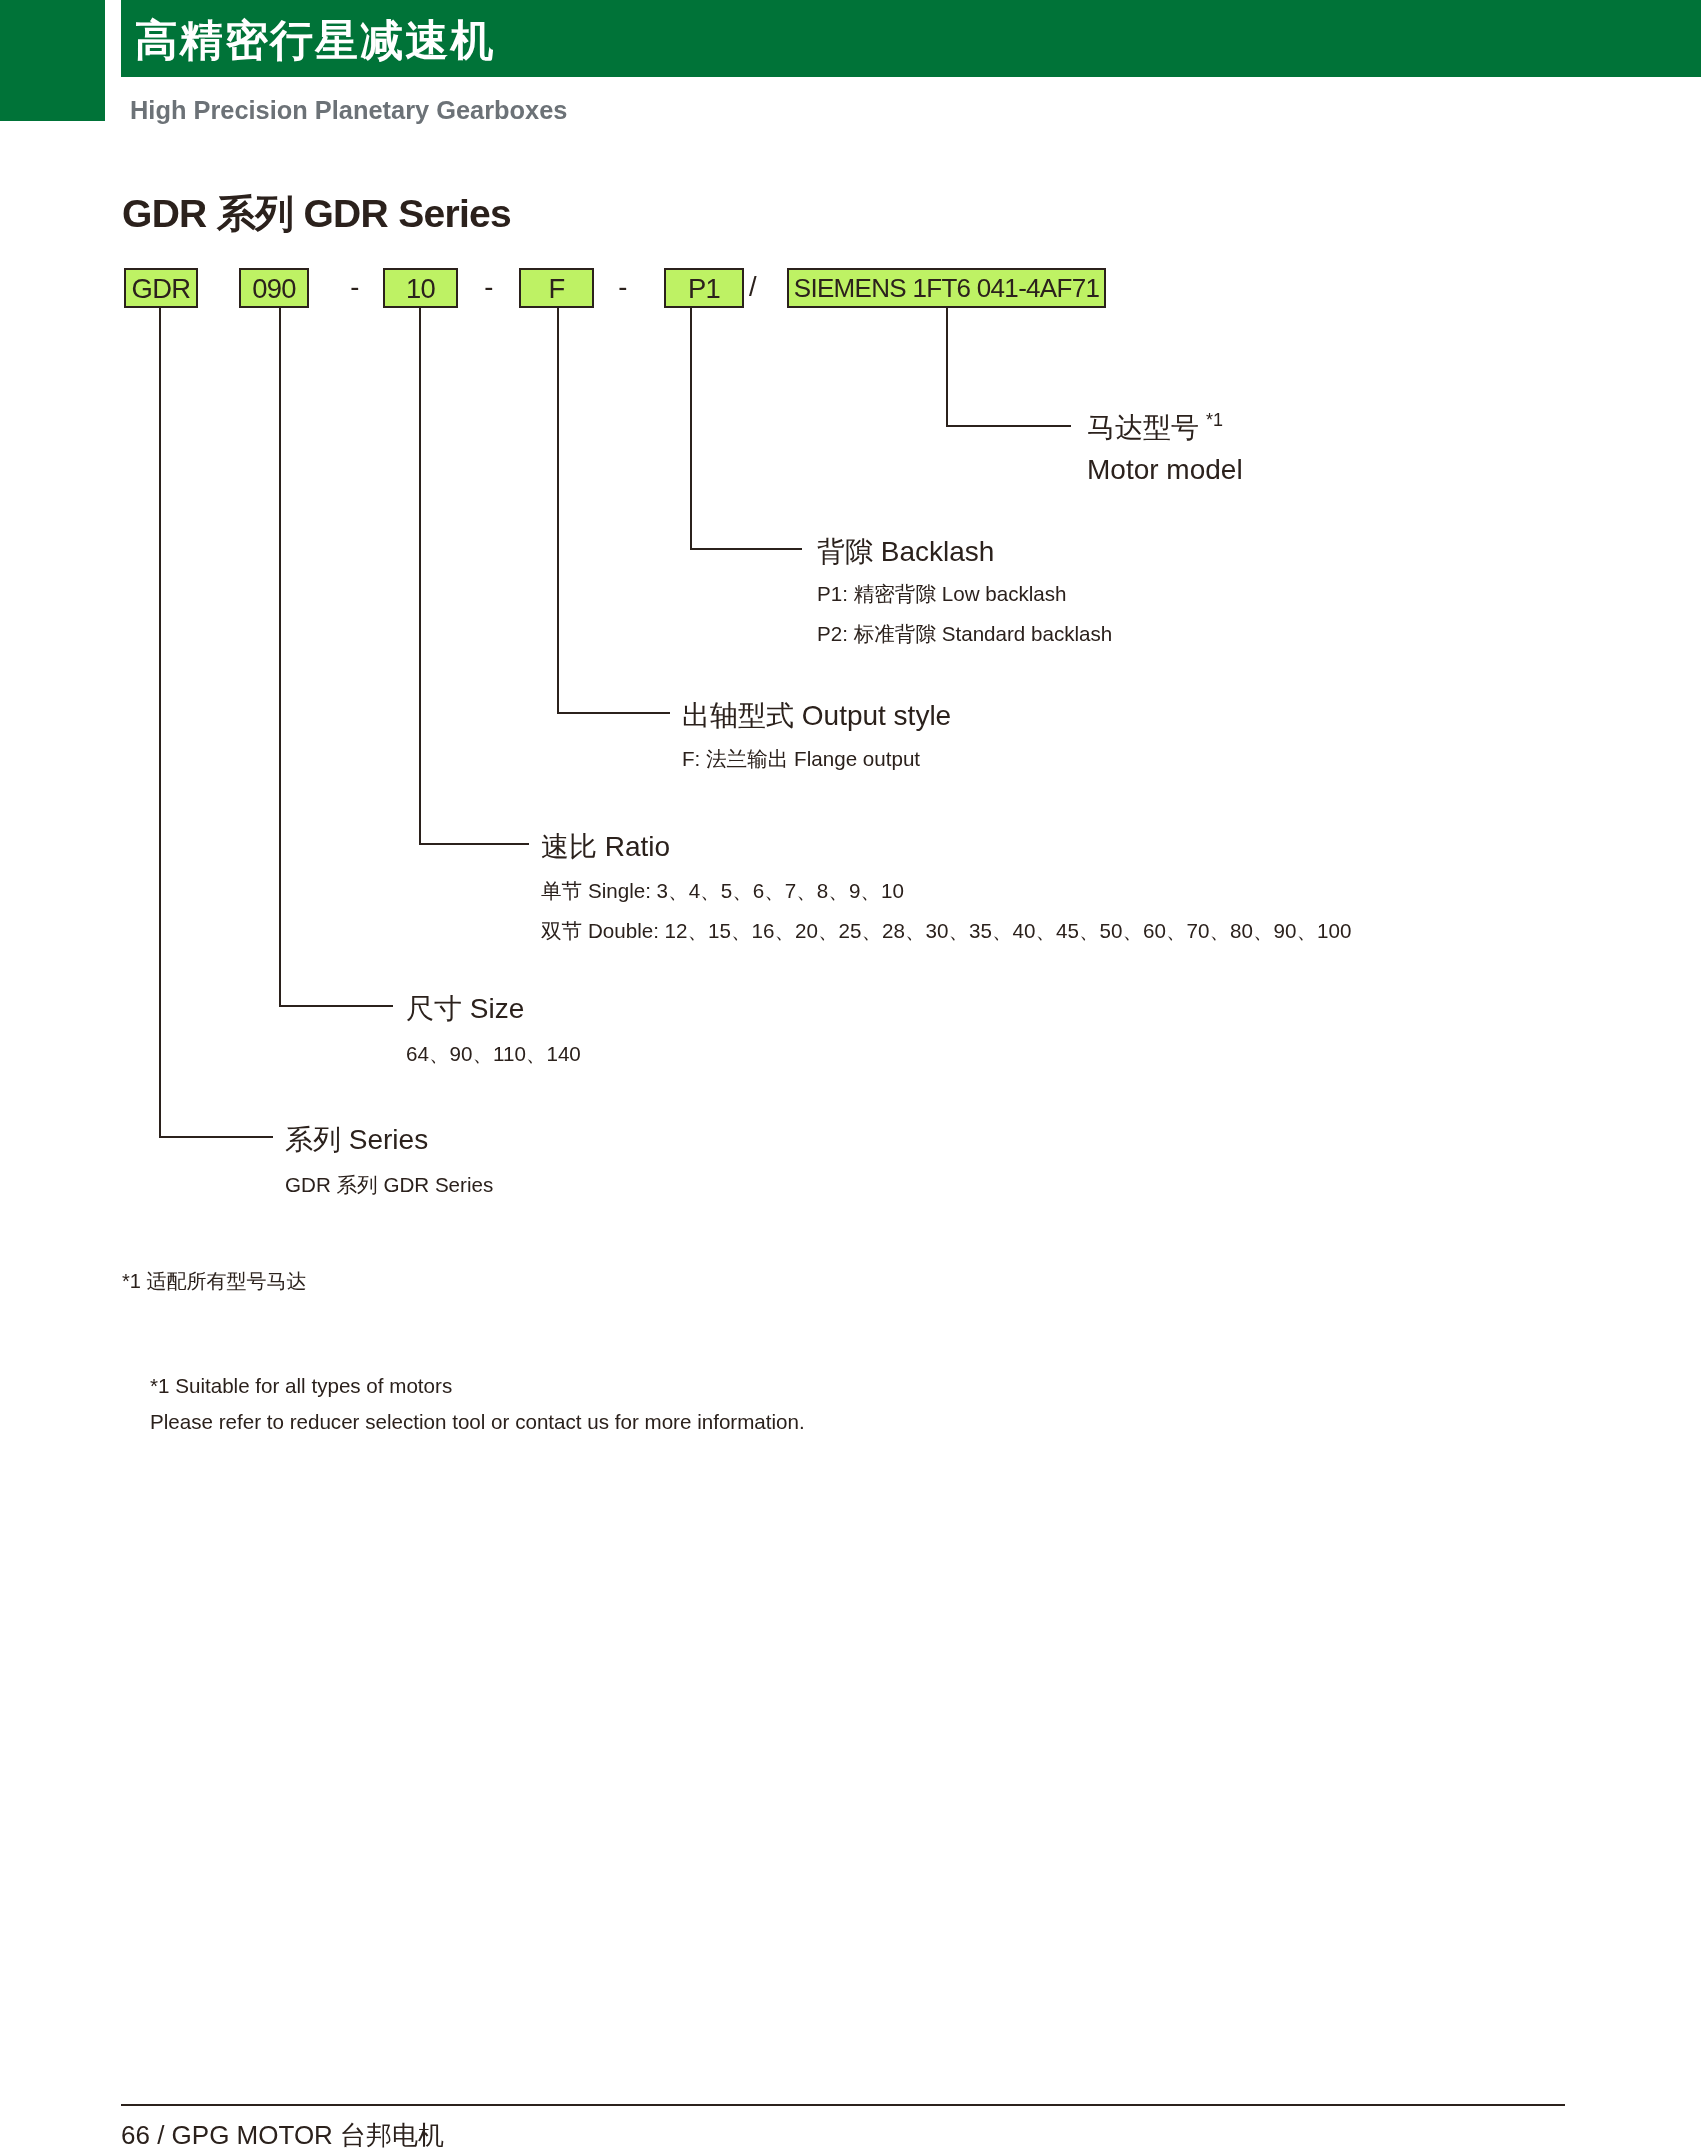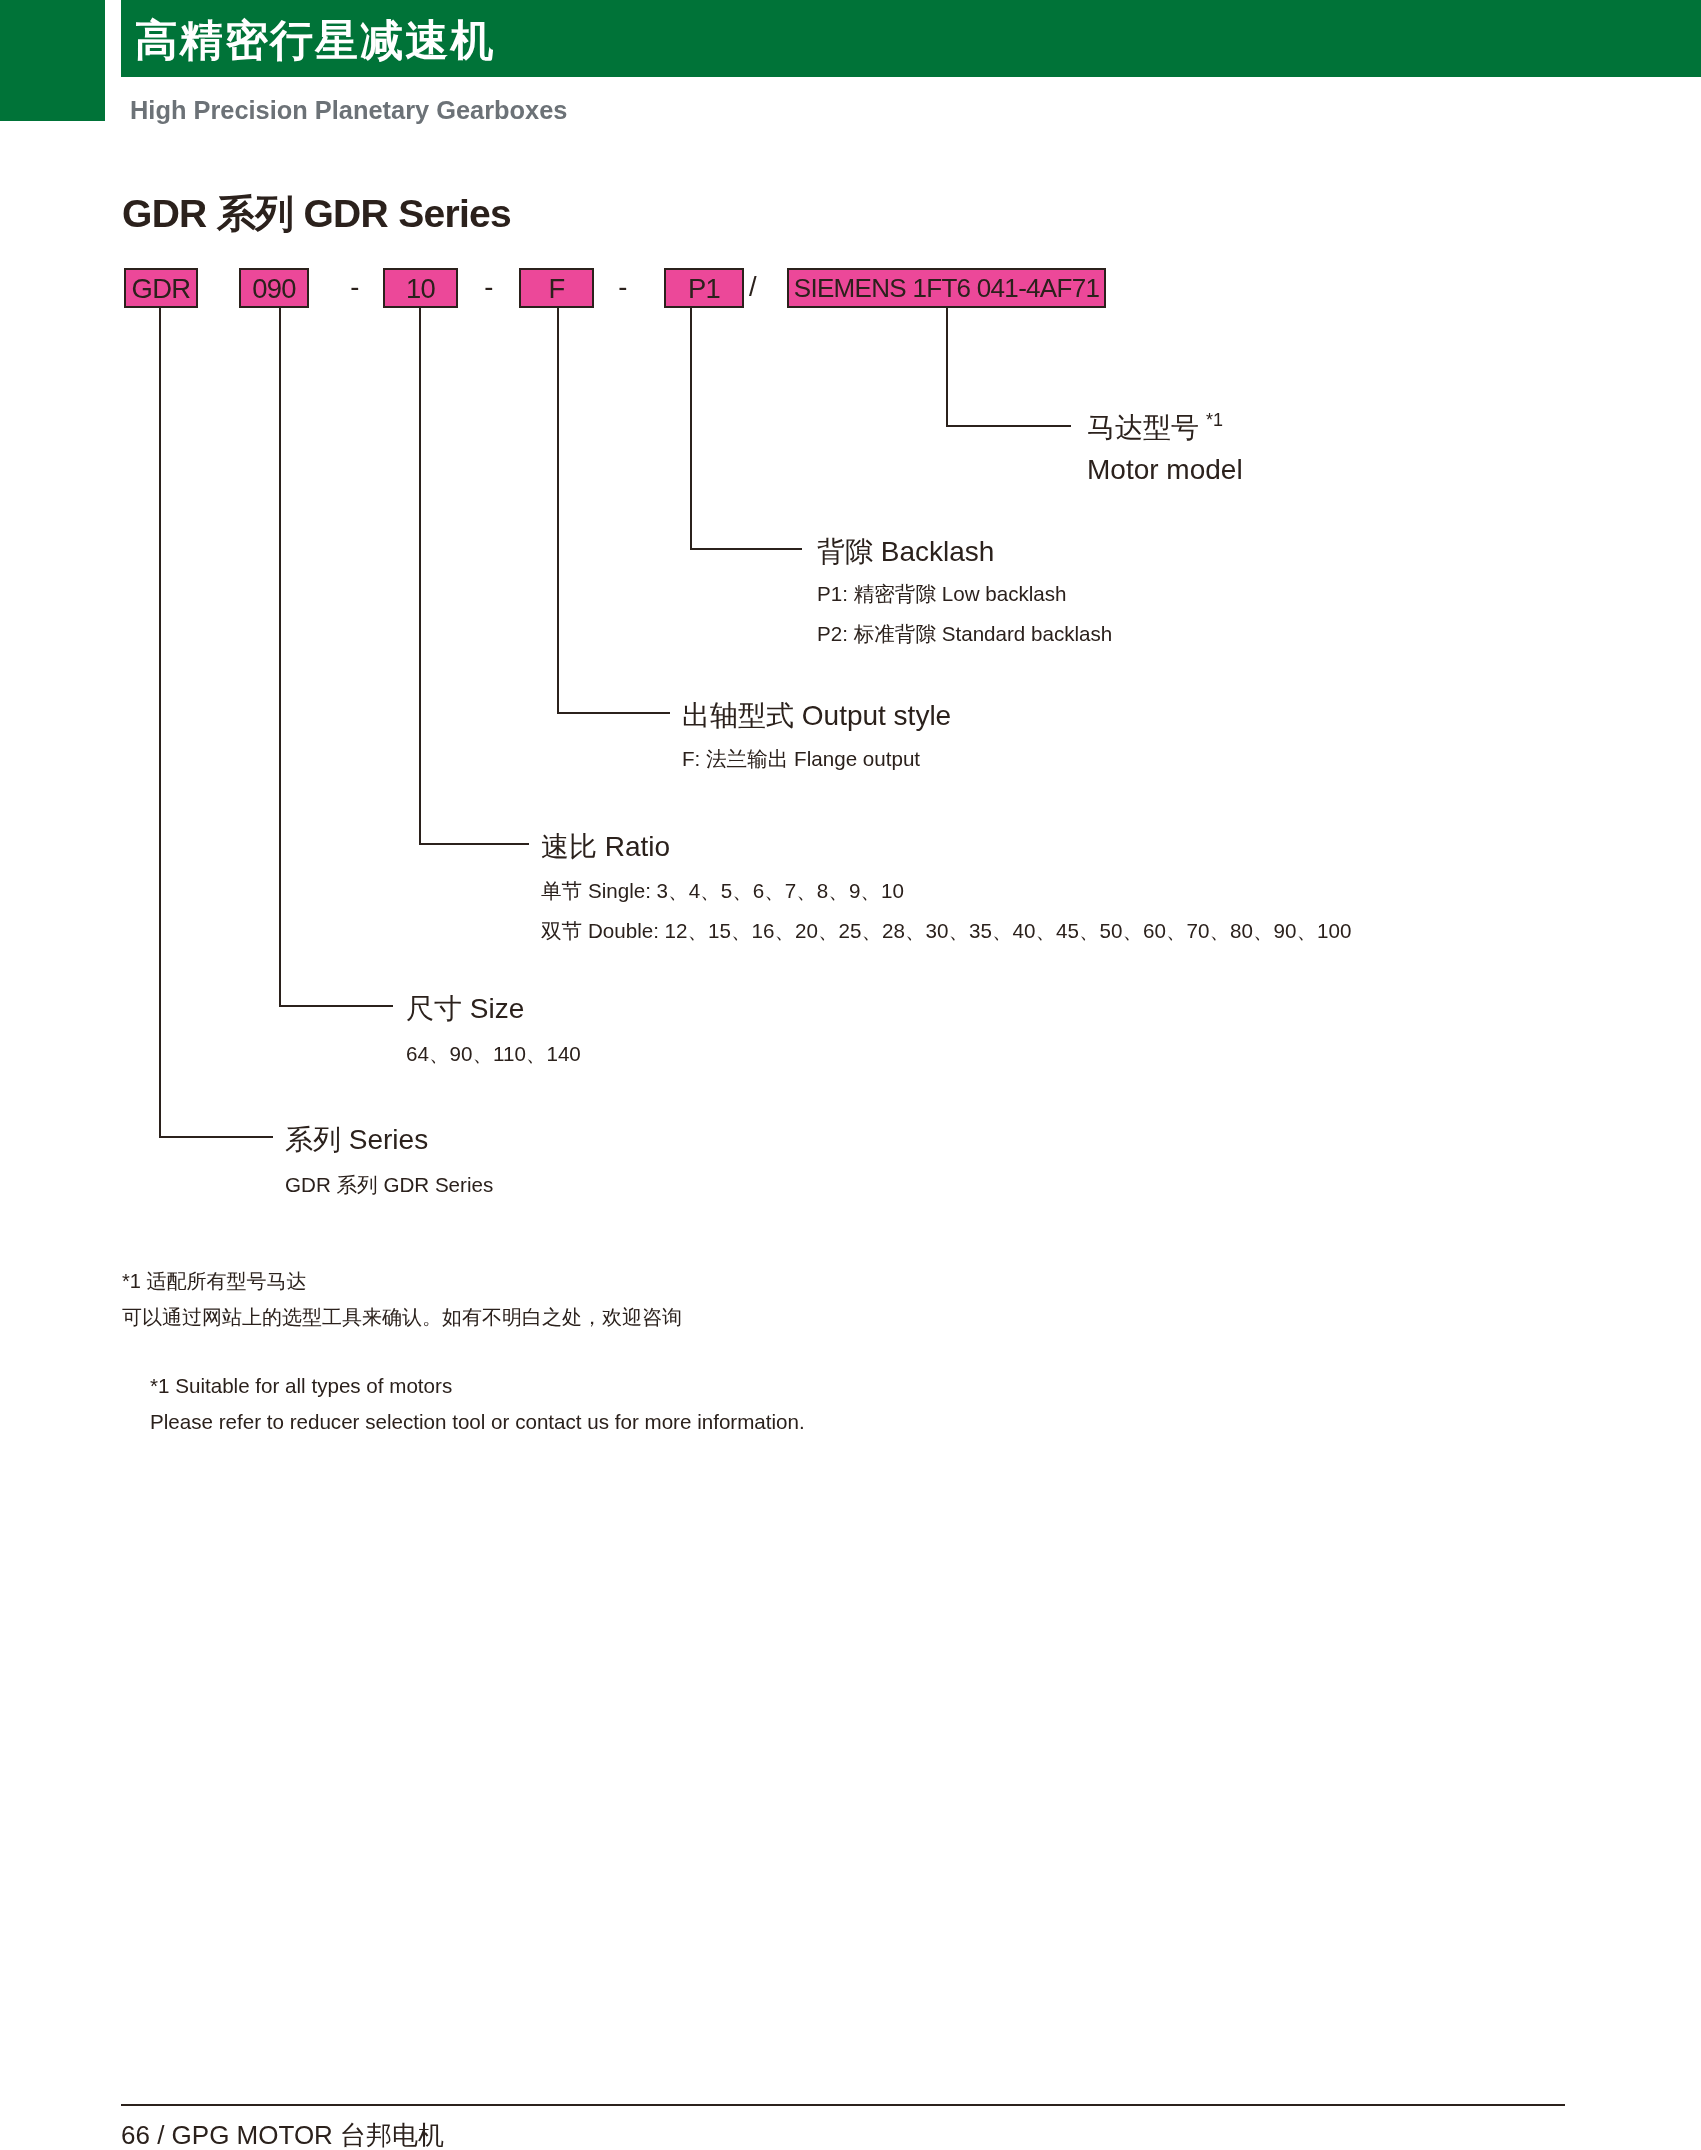--- a/index.html
+++ b/index.html
@@ -64,21 +64,21 @@
     position: absolute;
     top: 268px;
     height: 40px;
     box-sizing: border-box;
     border: 2.1px solid #2B211C;
     text-align: center;
     font-size: 27.4px;
     line-height: 37px;
     letter-spacing: -0.7px;
     white-space: nowrap;
-    background: #ec4899;
+    background: #bef264;
   }
   .code-box.b-series   { left: 124px;  width: 74px; }
   .code-box.b-size     { left: 239px;  width: 70px; }
   .code-box.b-ratio    { left: 383px;  width: 75px; }
   .code-box.b-output   { left: 519px;  width: 75px; }
   .code-box.b-backlash { left: 664px;  width: 80px; }
   .code-box.b-motor    { left: 787px; width: 319px; font-size: 26px; }
   .code-sep {
     position: absolute;
     top: 268px;
@@ -232,21 +232,20 @@
   <div class="callout-sub cs-ratio-1">单节 Single: 3、4、5、6、7、8、9、10</div>
   <div class="callout-sub cs-ratio-2">双节 Double: 12、15、16、20、25、28、30、35、40、45、50、60、70、80、90、100</div>
 
   <div class="callout-title ct-size">尺寸 Size</div>
   <div class="callout-sub cs-size-1">64、90、110、140</div>
 
   <div class="callout-title ct-series">系列 Series</div>
   <div class="callout-sub cs-series-1">GDR 系列 GDR Series</div>
 
   <div class="note-zh note-zh1">*1 适配所有型号马达</div>
-  <div class="note-zh note-zh2">可以通过网站上的选型工具来确认。如有不明白之处，欢迎咨询</div>
   <div class="note-en note-en1">*1 Suitable for all types of motors</div>
   <div class="note-en note-en2">Please refer to reducer selection tool or contact us for more information.</div>
 
   <div class="footer-rule"></div>
   <div class="footer-text">66 / GPG MOTOR 台邦电机</div>
 
 </div>
 
 
 </body></html>

